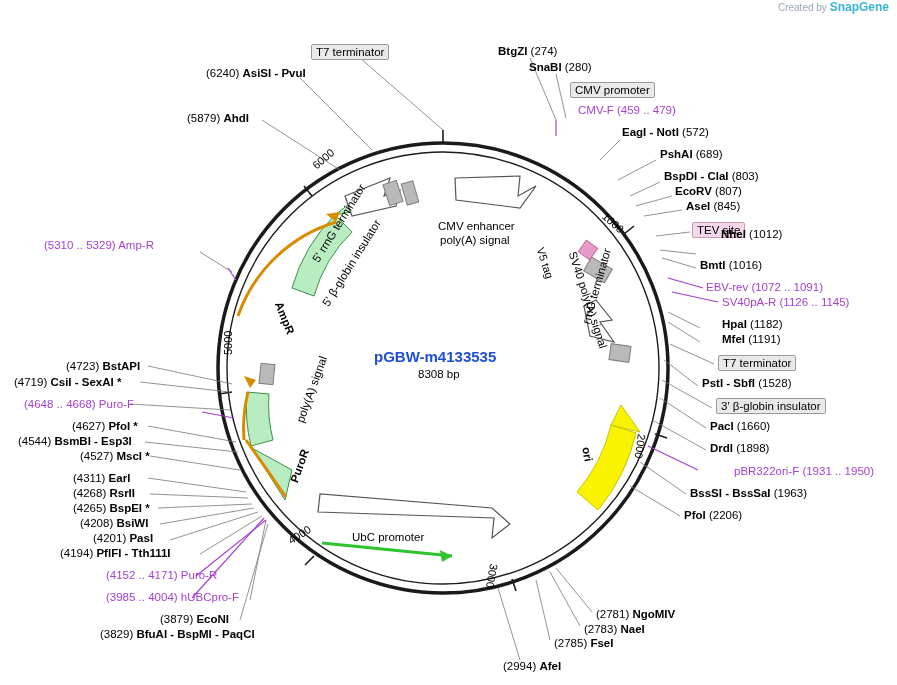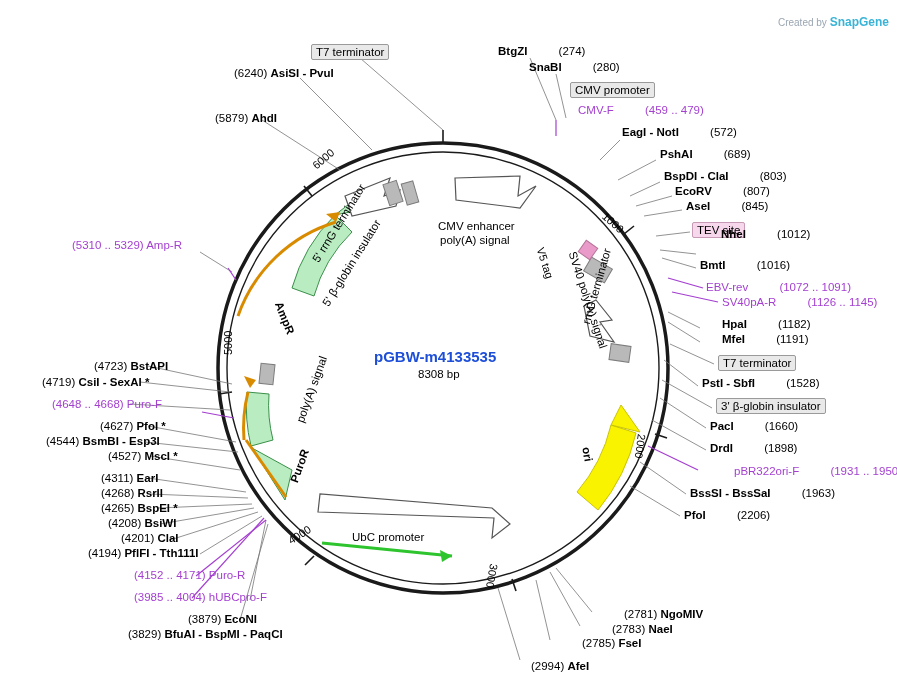--- a/index.html
+++ b/index.html
@@ -1,29 +1,29 @@
 <!DOCTYPE html>
 <html><head>
 <meta charset="utf-8">
 <style>
   html,body{margin:0;padding:0;}
   body{width:897px;height:685px;background:#ffffff;font-family:"Liberation Sans",sans-serif;overflow:hidden;position:relative;}
   #stage{position:relative;width:897px;height:685px;}
   .lbl{position:absolute;white-space:nowrap;font-size:11.5px;color:#000;}
-  .pos{color:#000;margin-left:28px;}
+  .pos{color:#000;}
   .enz{font-weight:bold;}
   .purple{color:#a43fd0;}
   .feat-box{position:absolute;white-space:nowrap;font-size:11.5px;padding:1px 4px;border:1px solid #888;background:#f2f2f2;border-radius:2px;}
   .feat-pink{background:#f6d7ec;border:1px solid #c79ab5;}
   .feat-grey{background:#e9e9e9;border:1px solid #9a9a9a;}
   .plain{position:absolute;white-space:nowrap;font-size:11.5px;color:#000;}
   .title{position:absolute;font-weight:bold;font-size:15px;color:#1d4ed8;}
   .subtitle{position:absolute;font-size:11.5px;color:#000;}
   .tick{position:absolute;font-size:11px;color:#000;}
-  .brand{position:absolute;top:15px;right:8px;font-size:10px;color:#9aa6b2;}
+  .brand{position:absolute;top:0;right:8px;font-size:10px;color:#9aa6b2;}
   .brand b{color:#39b3d6;font-weight:bold;font-size:12px;}
   svg{position:absolute;left:0;top:0;}
   .rot{transform-origin:0 0;}
 </style>
 </head>
 <body>
 
 <div id="stage">
 
   <div class="brand">
@@ -185,21 +185,21 @@
       <div class="lbl" style="left: 66px; top: 360px;"><span class="pos">(4723)  </span><span class="enz">BstAPI</span></div>
       <div class="lbl" style="left: 14px; top: 376px;"><span class="pos">(4719)  </span><span class="enz">CsiI  -  SexAI *</span></div>
       <div class="lbl" style="left: 24px; top: 398px;"><span class="pos purple">(4648 .. 4668)  </span><span class="purple">Puro-F</span></div>
       <div class="lbl" style="left: 72px; top: 420px;"><span class="pos">(4627)  </span><span class="enz">PfoI *</span></div>
       <div class="lbl" style="left: 18px; top: 435px;"><span class="pos">(4544)  </span><span class="enz">BsmBI  -  Esp3I</span></div>
       <div class="lbl" style="left: 80px; top: 450px;"><span class="pos">(4527)  </span><span class="enz">MscI *</span></div>
       <div class="lbl" style="left: 73px; top: 472px;"><span class="pos">(4311)  </span><span class="enz">EarI</span></div>
       <div class="lbl" style="left: 73px; top: 487px;"><span class="pos">(4268)  </span><span class="enz">RsrII</span></div>
       <div class="lbl" style="left: 73px; top: 502px;"><span class="pos">(4265)  </span><span class="enz">BspEI *</span></div>
       <div class="lbl" style="left: 80px; top: 517px;"><span class="pos">(4208)  </span><span class="enz">BsiWI</span></div>
-      <div class="lbl" style="left: 93px; top: 532px;"><span class="pos">(4201)  </span><span class="enz">ClaI</span></div>
+      <div class="lbl" style="left: 93px; top: 532px;"><span class="pos">(4201)  </span><span class="enz">PasI</span></div>
       <div class="lbl" style="left: 60px; top: 547px;"><span class="pos">(4194)  </span><span class="enz">PflFI  -  Tth111I</span></div>
       <div class="lbl" style="left: 106px; top: 569px;"><span class="pos purple">(4152 .. 4171)  </span><span class="purple">Puro-R</span></div>
       <div class="lbl" style="left: 106px; top: 591px;"><span class="pos purple">(3985 .. 4004)  </span><span class="purple">hUBCpro-F</span></div>
       <div class="lbl" style="left: 160px; top: 613px;"><span class="pos">(3879)  </span><span class="enz">EcoNI</span></div>
       <div class="lbl" style="left: 100px; top: 628px;"><span class="pos">(3829)  </span><span class="enz">BfuAI  -  BspMI  -  PaqCI</span></div>
       <div class="lbl" style="left: 596px; top: 608px;"><span class="pos">(2781)  </span><span class="enz">NgoMIV</span></div>
       <div class="lbl" style="left: 584px; top: 623px;"><span class="pos">(2783)  </span><span class="enz">NaeI</span></div>
       <div class="lbl" style="left: 554px; top: 637px;"><span class="pos">(2785)  </span><span class="enz">FseI</span></div>
       <div class="lbl" style="left: 503px; top: 660px;"><span class="pos">(2994)  </span><span class="enz">AfeI</span></div>
     </div>

